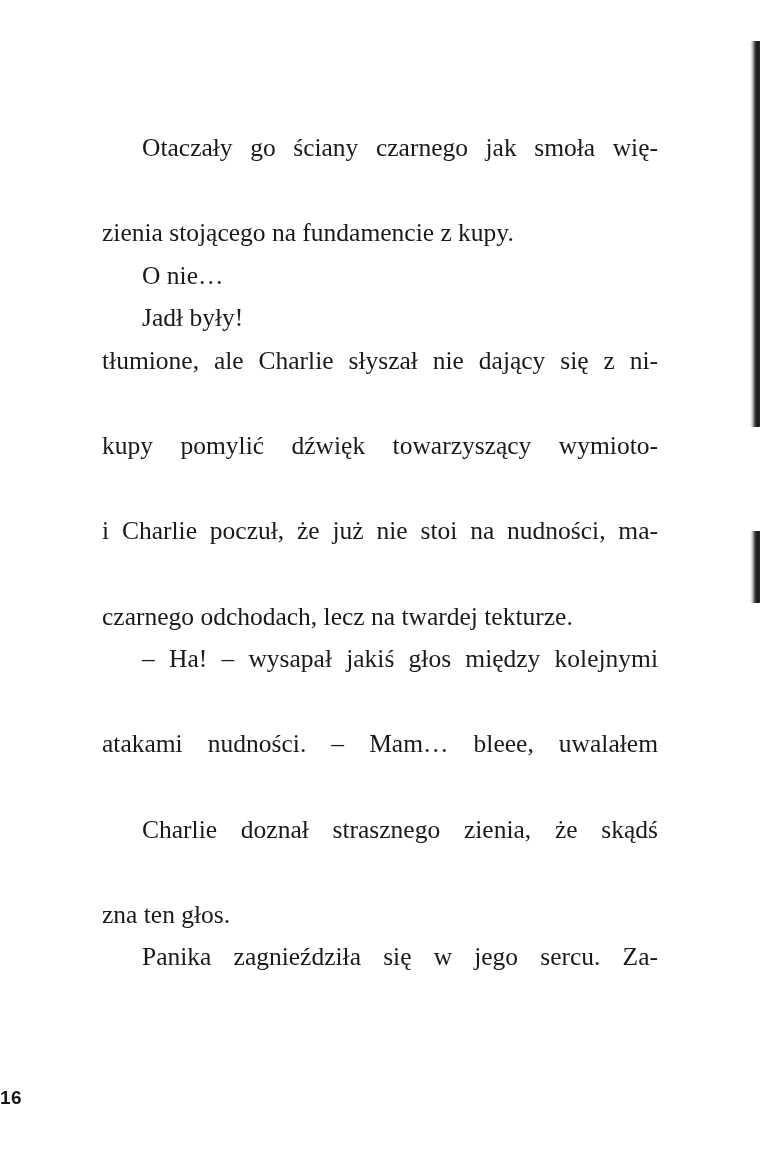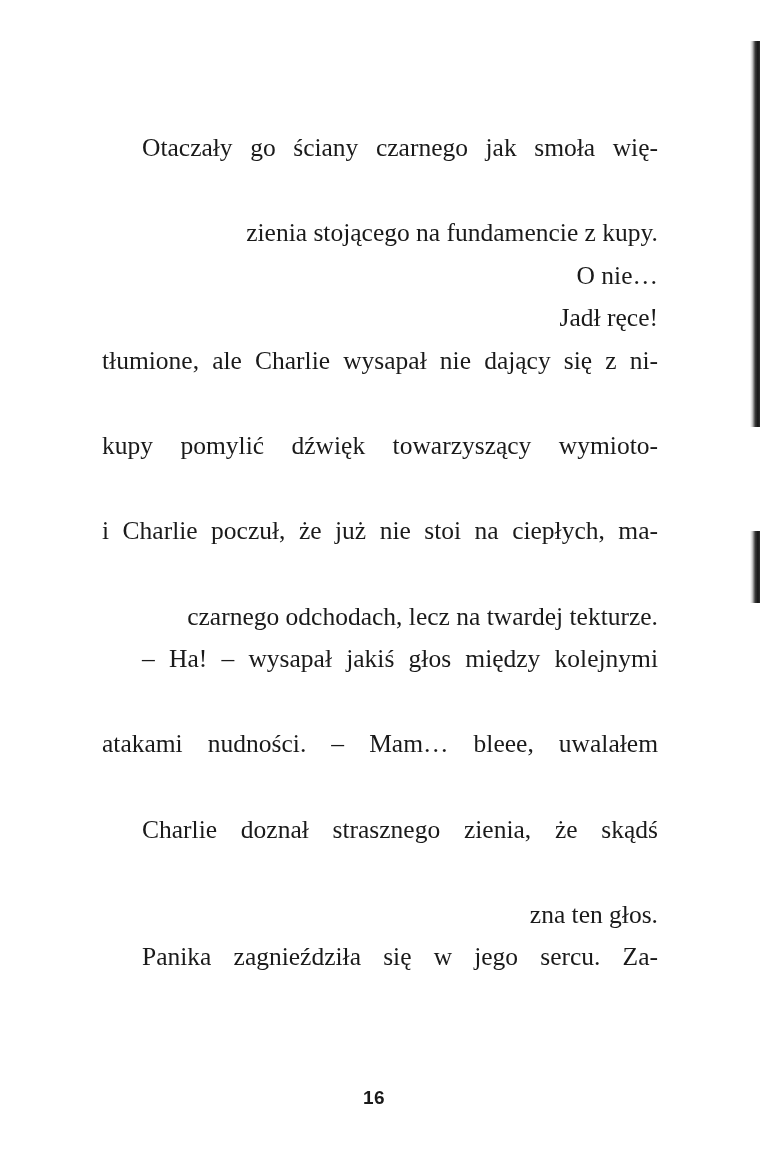--- a/index.html
+++ b/index.html
@@ -54,28 +54,27 @@
   
   .para .ln.j {
     text-align: justify;
   }
   .para .ln.j::after {
     content: "";
     display: inline-block;
     width: 100%;
     height: 0;
   }
-  .para .ln.last { text-align: right; }
+  .para .ln.last { text-align: left; }
 
   .folio {
     position: absolute;
     left: 0;
     right: 12px;
     top: 1046px;
-    text-align: center;
     font-family: "Liberation Sans", "DejaVu Sans", sans-serif;
     font-size: 19px;
     font-weight: 700;
     color: #1a1a1a;
     letter-spacing: 0.5px;
   }
 </style>
 </head>
 <body>
 
@@ -86,26 +85,26 @@
 
   <div class="text-column" id="body-column">
       <p class="para">
         <span class="ln first j">Otaczały go ściany czarnego jak smoła wię-</span>
         <span class="ln last">zienia stojącego na fundamencie z kupy.</span>
       </p>
       <p class="para">
         <span class="ln first last">O nie…</span>
       </p>
       <p class="para">
-        <span class="ln first last">Jadł ręce!</span>
+        <span class="ln first last">Jadł były!</span>
       </p>
       <p class="para">
-        <span class="ln j">tłumione, ale Charlie wysapał nie dający się z ni-</span>
+        <span class="ln j">tłumione, ale Charlie słyszał nie dający się z ni-</span>
         <span class="ln j">kupy pomylić dźwięk towarzyszący wymioto-</span>
-        <span class="ln j">i Charlie poczuł, że już nie stoi na ciepłych, ma-</span>
+        <span class="ln j">i Charlie poczuł, że już nie stoi na nudności, ma-</span>
         <span class="ln last">czarnego odchodach, lecz na twardej tekturze.</span>
       </p>
       <p class="para">
         <span class="ln first j">– Ha! – wysapał jakiś głos między kolejnymi</span>
         <span class="ln j">atakami nudności. – Mam… bleee, uwalałem</span>
       </p>
       <p class="para">
         <span class="ln first j">Charlie doznał strasznego zienia, że skądś</span>
         <span class="ln last">zna ten głos.</span>
       </p>

